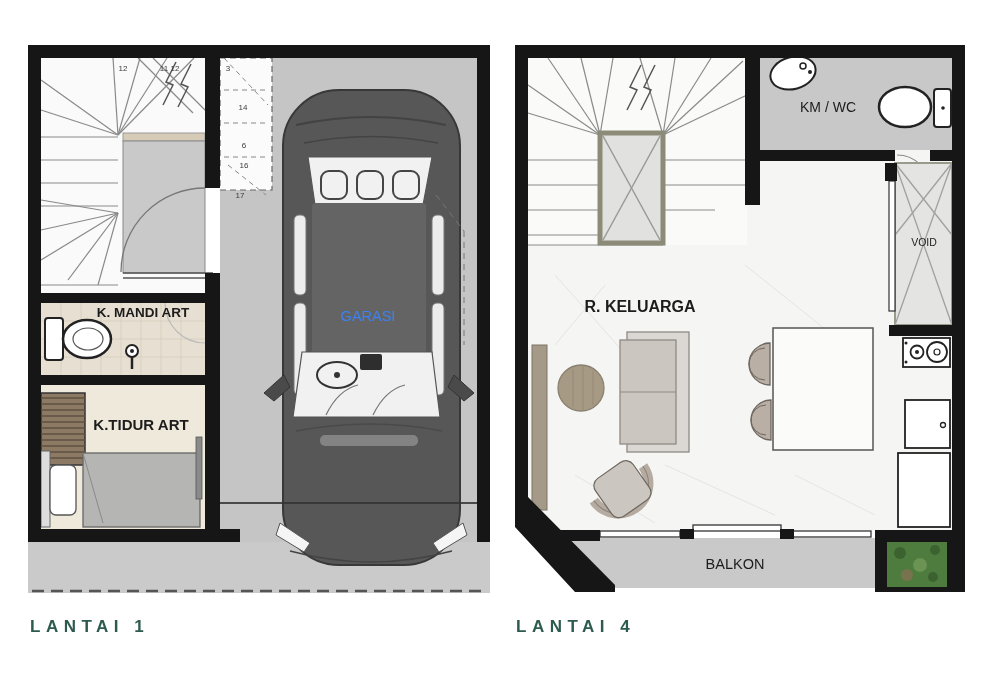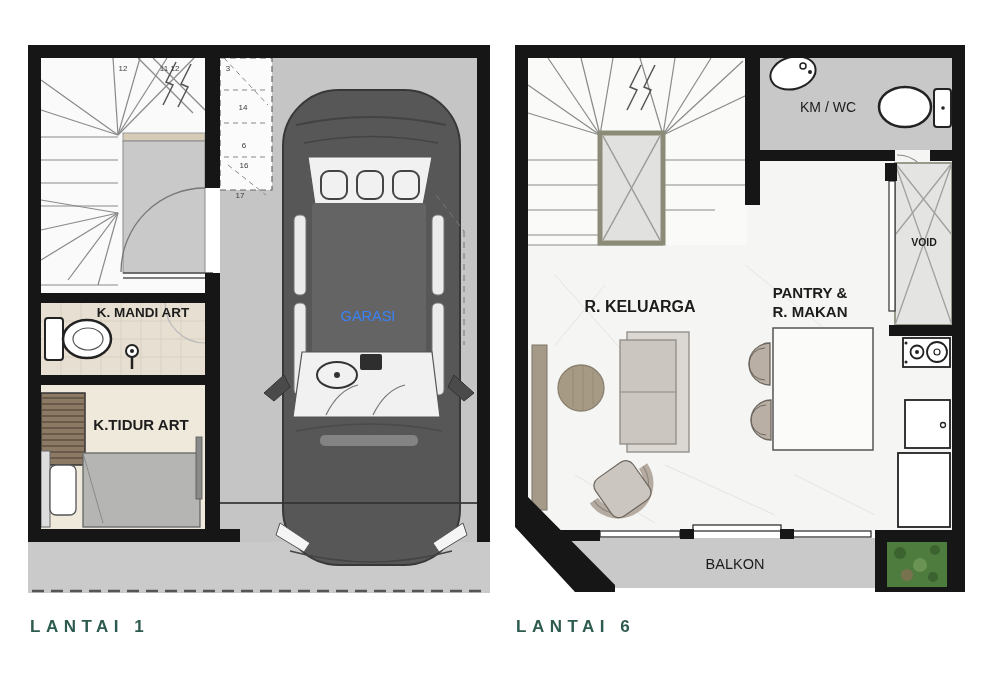--- a/index.html
+++ b/index.html
@@ -336,24 +336,20 @@
         <rect x="372" y="497" width="60" height="45" fill="#4e7c3e"></rect>
         <circle cx="385" cy="508" r="6" fill="#3c6230"></circle>
           <circle cx="405" cy="520" r="7" fill="#6b9353"></circle>
         <circle cx="420" cy="505" r="5" fill="#3c6230"></circle>
           <circle cx="392" cy="530" r="6" fill="#8a6f55" opacity="0.7"></circle>
         <circle cx="418" cy="532" r="5" fill="#3c6230"></circle>
       </g>
     </svg>
 
     <div class="lbl" style="left:313px;top:62px;font-size:14px;font-weight:400;">KM / WC</div>
-    <div class="lbl" style="left:409px;top:197px;font-size:10.5px;font-weight:700;">VOID</div>
+    <div class="lbl" style="left:409px;top:197px;font-size:10.5px;font-weight:400;">VOID</div>
     <div class="lbl" style="left:125px;top:262px;font-size:16px;">R. KELUARGA</div>
-    <div style="position:absolute;left:295px;top:258px;transform:translate(-50%,-50%);text-align:center;font-weight:700;font-size:15px;line-height:1.25;color:#1c1c1c;">
-      <div>PANTRY &amp;</div>
-      <div>R. MAKAN</div>
-    </div>
     <div class="lbl" style="left:220px;top:519px;font-size:14.5px;font-weight:400;">BALKON</div>
   </div>
 
   <div class="floor-title" style="left:30px;top:617px;">LANTAI 1</div>
-  <div class="floor-title" style="left:516px;top:617px;">LANTAI 6</div>
+  <div class="floor-title" style="left:516px;top:617px;">LANTAI 4</div>
 </div>
 
 </body></html>

